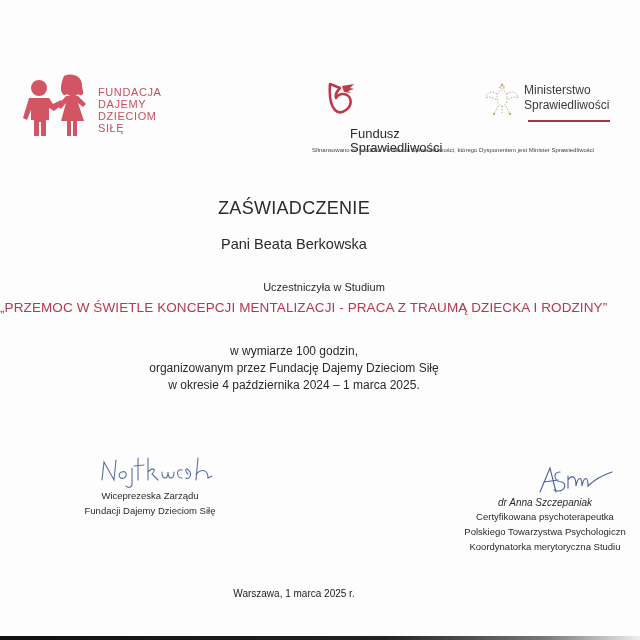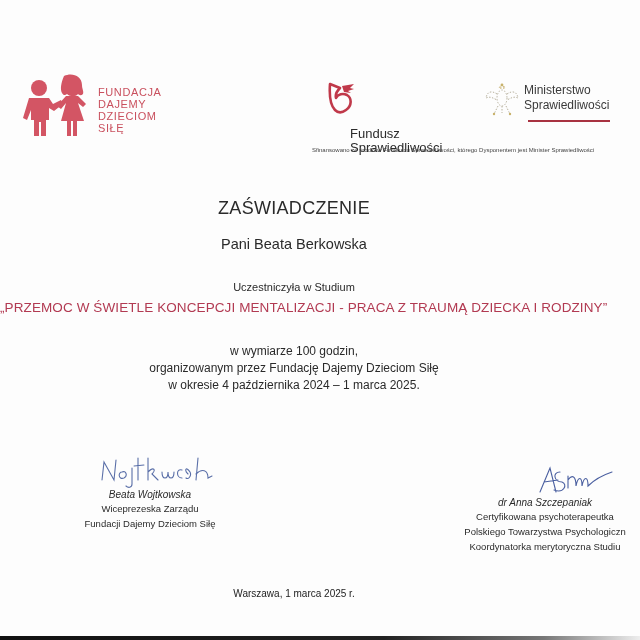--- a/index.html
+++ b/index.html
@@ -42,21 +42,21 @@
     position: absolute; left: 44px; top: 40px; width: 82px; height: 1.5px;
     background: #a83241;
   }
 
   .funding-note {
     left: 312px; top: 147px; font-size: 6px; color: #444; white-space: nowrap;
   }
 
   .title { top: 198px; font-size: 18px; letter-spacing: 0.3px; color: #2a2a2a; }
   .recipient { top: 236px; font-size: 14.5px; color: #2a2a2a; }
-  .participated { top: 281px; font-size: 11px; color: #2a2a2a; }
+  .participated { top: 281px; font-size: 11px; color: #2a2a2a; margin-left: 30px; }
   .course-title {
     top: 300px; font-size: 13.5px; color: #b23a52; white-space: nowrap; letter-spacing: 0.1px;
   }
   .details { top: 343px; font-size: 12px; line-height: 17px; color: #2a2a2a; text-align: center; }
   .details div { white-space: nowrap; }
 
   .sig-left { left: 40px; top: 450px; width: 220px; text-align: center; }
   .sig-right { left: 440px; top: 458px; width: 210px; text-align: center; }
   .sig-scribble { height: 38px; position: relative; }
   .sig-name { font-style: italic; font-size: 10px; line-height: 13px; color: #2a2a2a; }
@@ -136,21 +136,20 @@
   <div>organizowanym przez Fundację Dajemy Dzieciom Siłę</div>
   <div>w okresie 4 października 2024 – 1 marca 2025.</div>
 </div>
 
 <div class="abs sig-left">
   <div class="sig-scribble">
     <svg width="220" height="38" viewBox="0 0 220 38">
       <path d="M62 30 L64 12 L74 30 L76 10 M82 22 C78 22 78 30 84 28 C88 26 86 20 82 22 M92 18 L92 34 C92 38 88 38 86 36 M98 8 L98 30 M94 16 L104 15 M108 8 L108 30 M108 22 C114 16 116 20 112 24 L118 30 M122 22 C122 30 128 30 128 22 C128 30 134 30 134 22 M142 20 C136 18 136 28 142 28 M148 24 C144 20 146 16 150 22 C152 26 148 30 146 28 M158 8 L156 30 M156 24 C162 18 168 20 168 28 L172 26" fill="none" stroke="#5a6fa8" stroke-width="1.1" stroke-linecap="round"></path>
     </svg>
   </div>
-  <div class="sig-name">Beata Wojtkowska</div>
   <div class="sig-role">Wiceprezeska Zarządu</div>
   <div class="sig-role">Fundacji Dajemy Dzieciom Siłę</div>
 </div>
 
 <div class="abs sig-right">
   <div class="sig-scribble">
     <svg width="210" height="38" viewBox="0 0 210 38">
       <path d="M100 34 L110 10 L116 34 M104 24 L118 22 M120 14 C112 14 114 24 122 24 C128 26 124 36 114 32 M128 18 L128 30 M128 22 C132 16 136 18 136 28 C138 18 142 18 142 28 C144 18 148 18 148 28 C152 24 160 18 172 14" fill="none" stroke="#4a5fa0" stroke-width="1.1" stroke-linecap="round"></path>
     </svg>
   </div>

